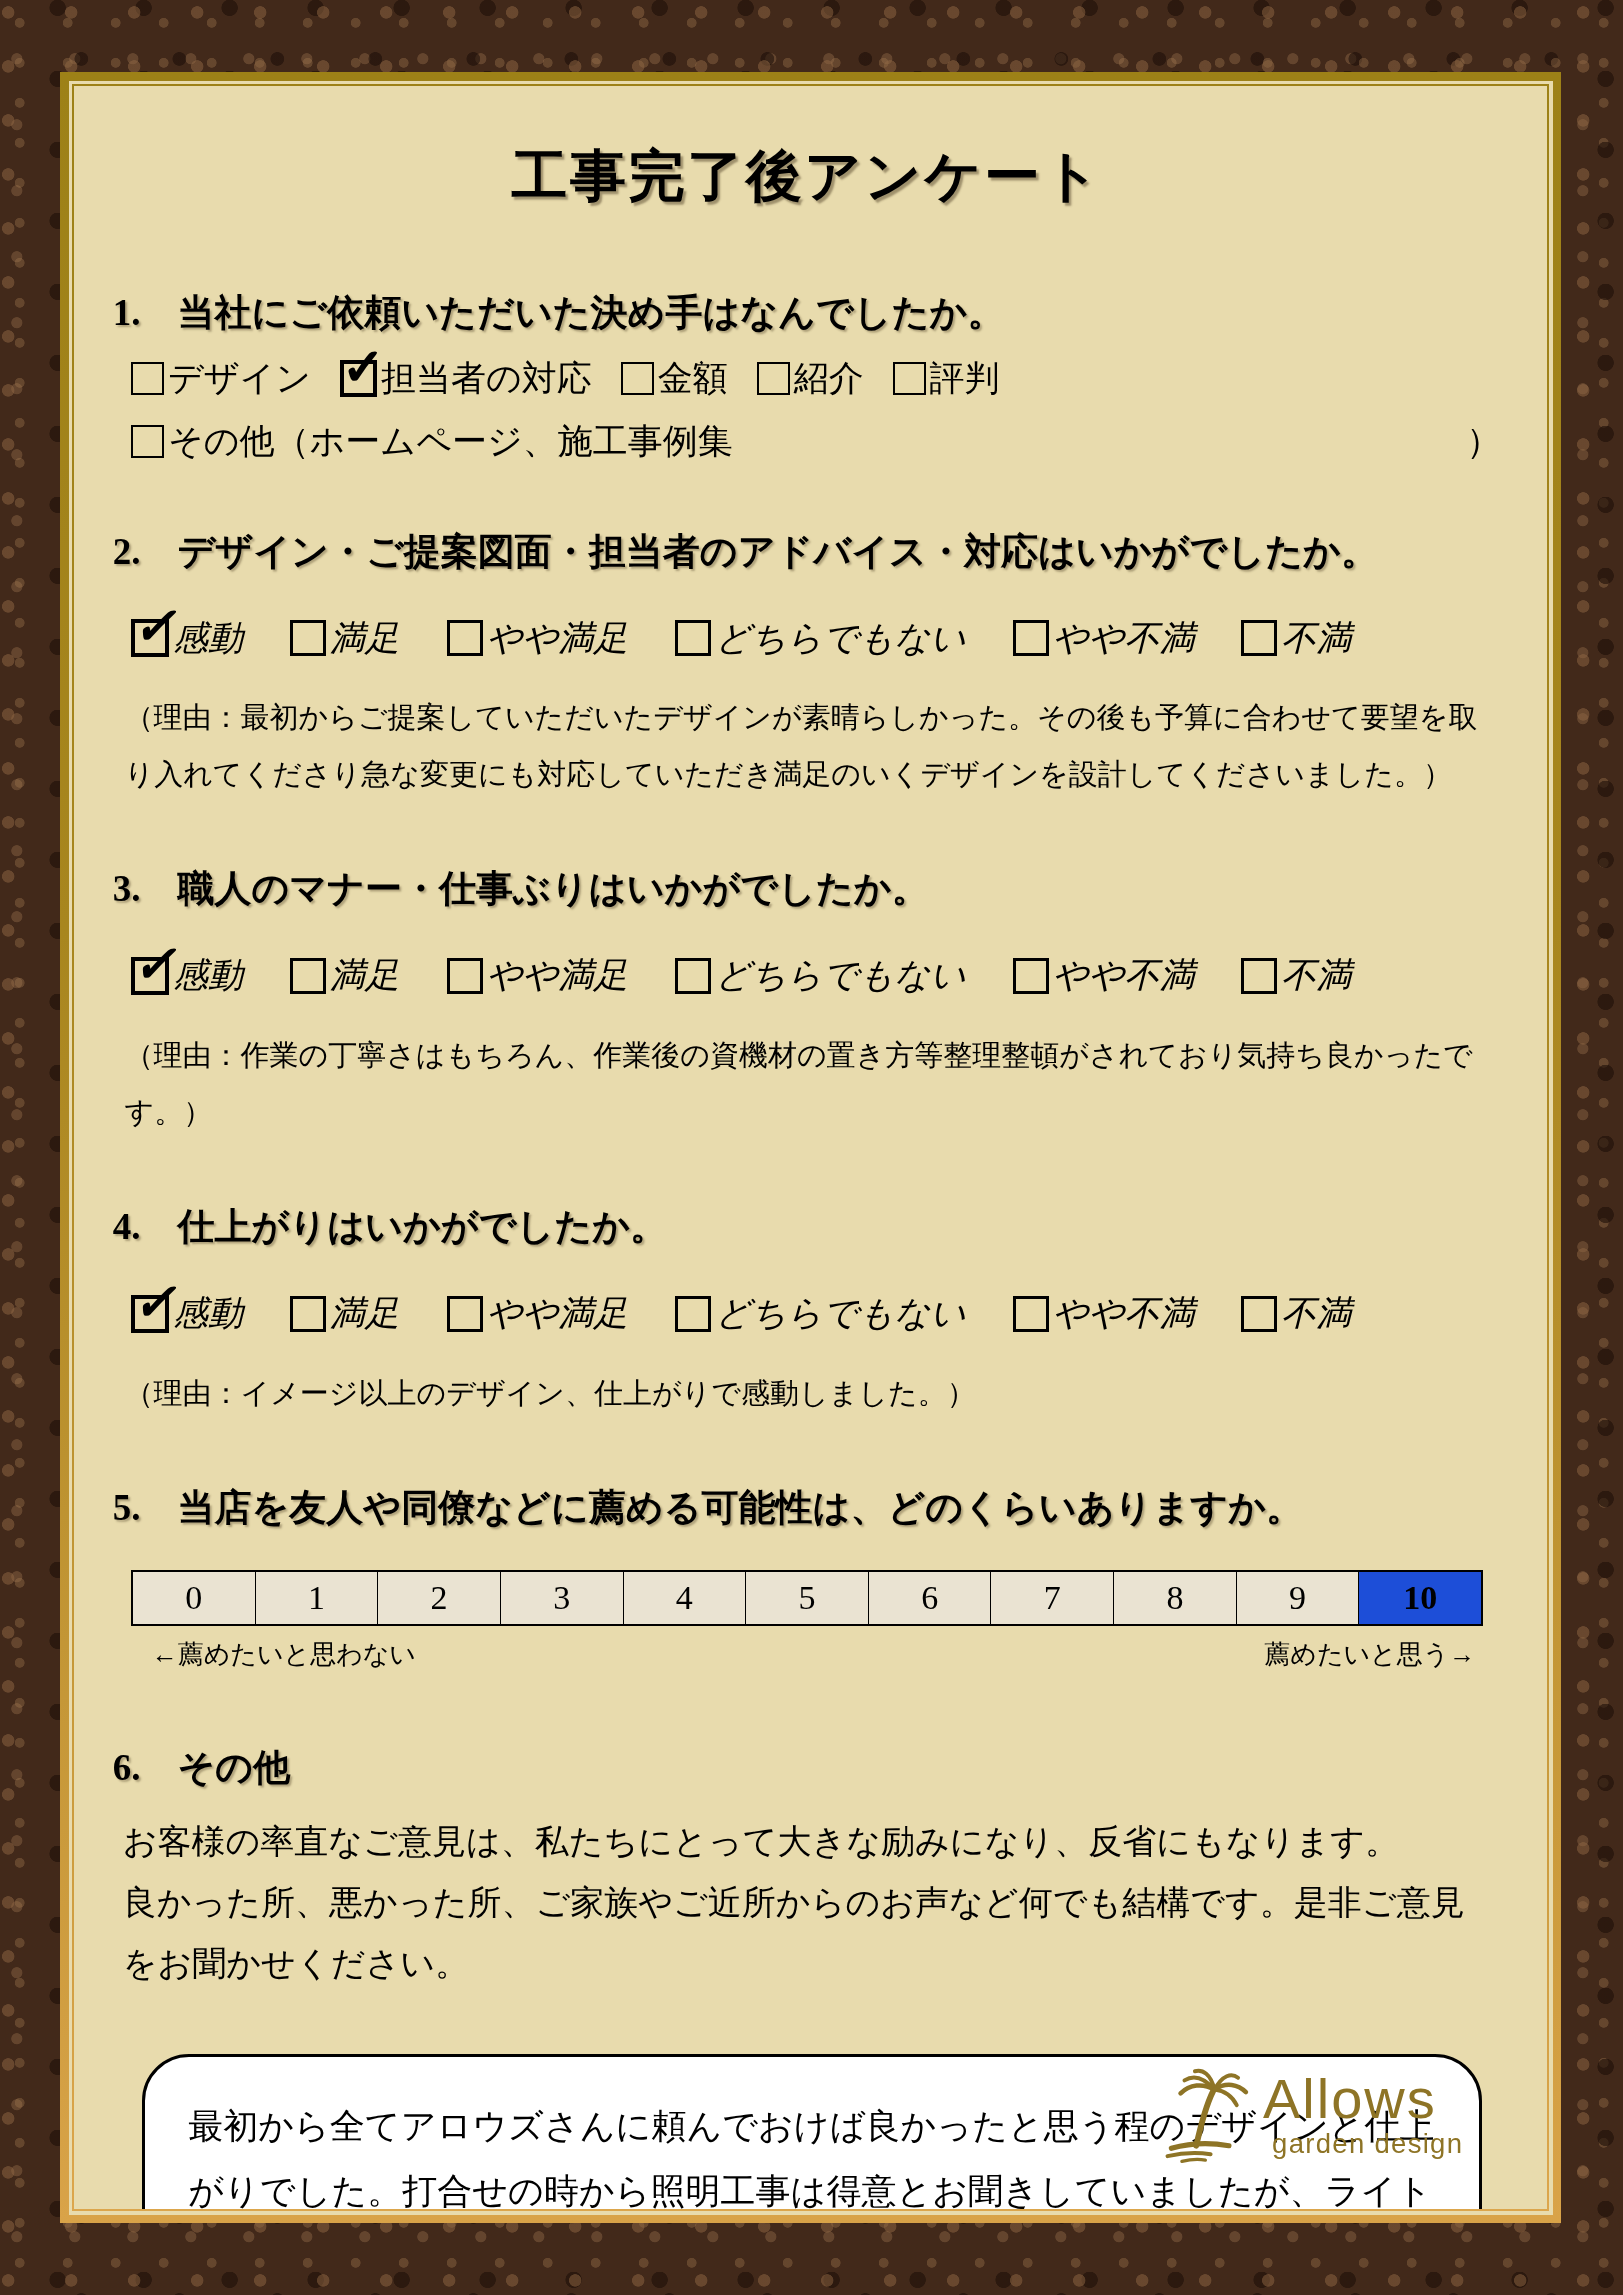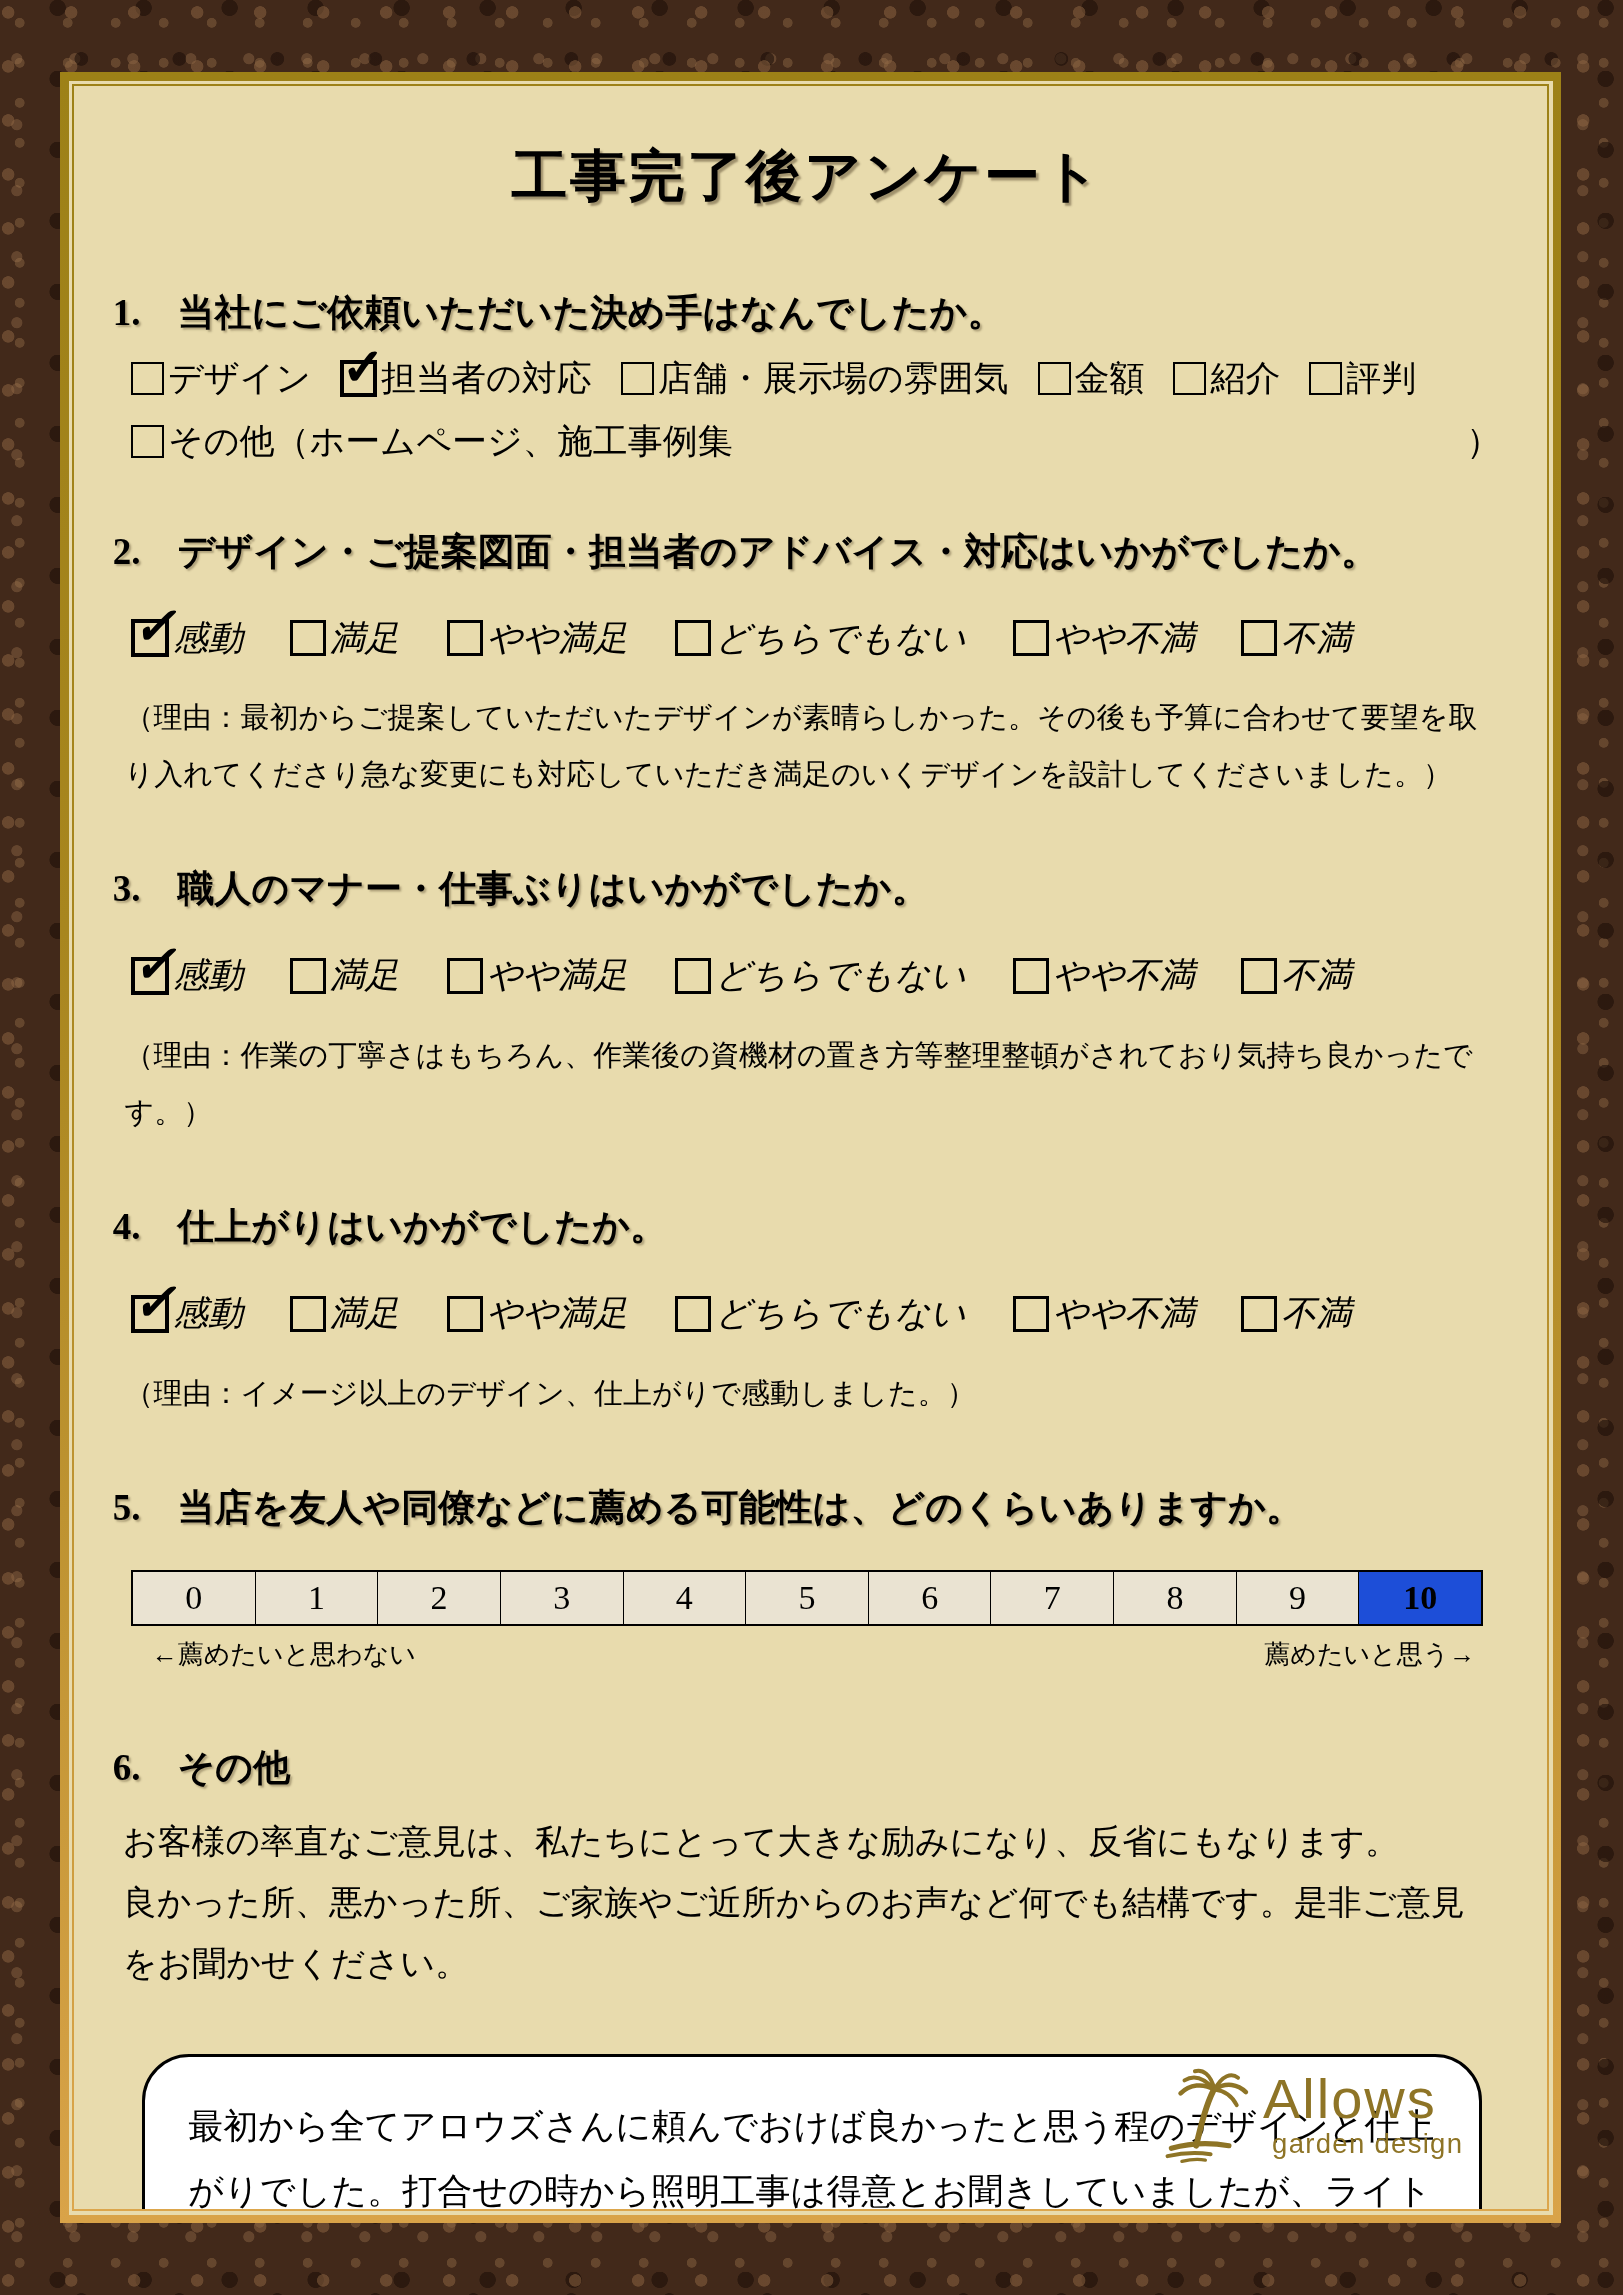--- a/index.html
+++ b/index.html
@@ -81,24 +81,20 @@
               <span class="opt">
                 <span class="cb"></span>
                 <span>デザイン</span>
               </span>
               <span class="opt">
                 <span class="cb checked"></span>
                 <span>担当者の対応</span>
               </span>
               <span class="opt">
                 <span class="cb"></span>
-                <span>店舗・展示場の雰囲気</span>
-              </span>
-              <span class="opt">
-                <span class="cb"></span>
                 <span>金額</span>
               </span>
               <span class="opt">
                 <span class="cb"></span>
                 <span>紹介</span>
               </span>
               <span class="opt">
                 <span class="cb"></span>
                 <span>評判</span>
               </span>

